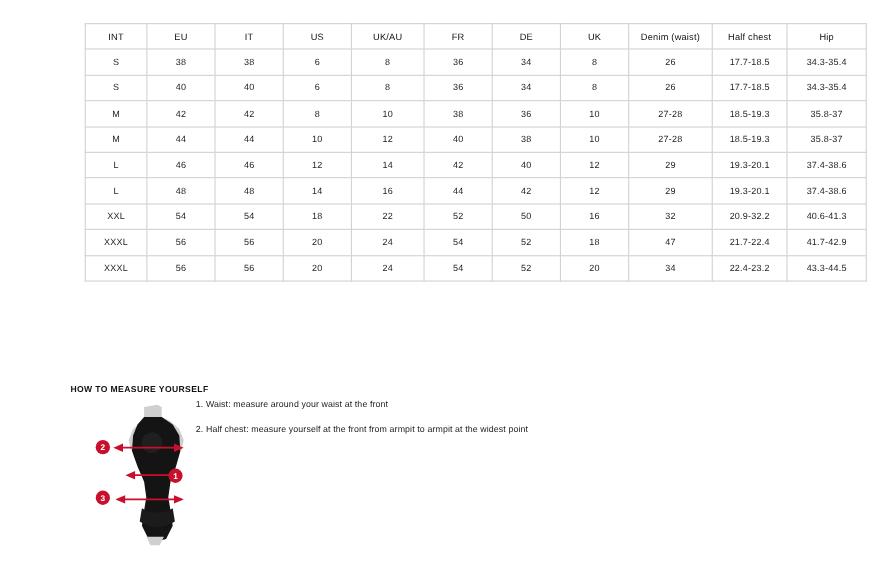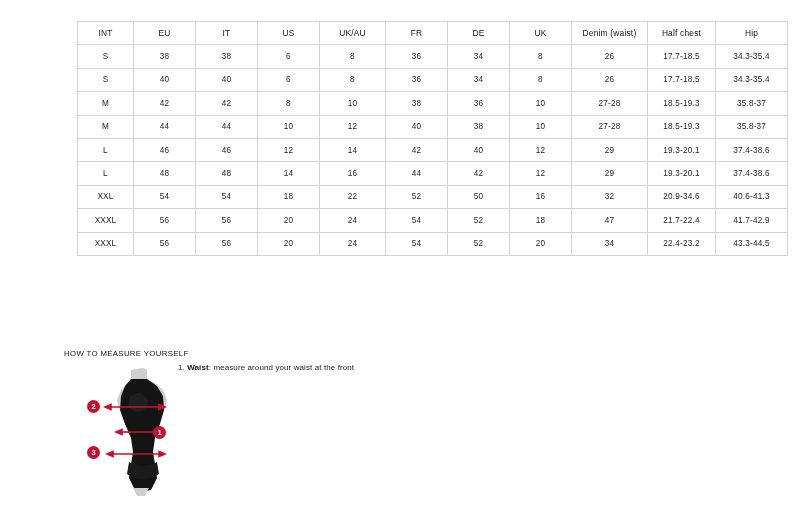--- a/index.html
+++ b/index.html
@@ -62,21 +62,21 @@
   col.c8 { width: 76px; }
   col.c9 { width: 68px; }
   col.c10 { width: 72px; }
 
   
   .measure-title {
     position: absolute;
     left: 64px;
     top: 349px;
     font-size: 7.8px;
-    font-weight: normal;
+    font-weight: bold;
     letter-spacing: 0.35px;
     color: #111;
   }
   .figure-box {
     position: absolute;
     left: 85px;
     top: 366px;
     width: 118px;
     height: 130px;
   }
@@ -87,21 +87,21 @@
     width: 420px;
   }
   .instr-line {
     font-size: 8px;
     color: #222;
     margin-bottom: 13px;
     line-height: 1.25;
     letter-spacing: 0.1px;
   }
   .instr-line b {
-    font-weight: bold;
+    font-weight: normal;
   }
   .num-badge {
     position: absolute;
     width: 13px;
     height: 13px;
     border-radius: 50%;
     background: #c8102e;
     color: #fff;
     font-size: 7.5px;
     font-weight: bold;
@@ -230,21 +230,21 @@
         <tr>
           <td>XXL</td>
           <td>54</td>
           <td>54</td>
           <td>18</td>
           <td>22</td>
           <td>52</td>
           <td>50</td>
           <td>16</td>
           <td>32</td>
-          <td>20.9-34.6</td>
+          <td>20.9-32.2</td>
           <td>40.6-41.3</td>
         </tr>
         <tr>
           <td>XXXL</td>
           <td>56</td>
           <td>56</td>
           <td>20</td>
           <td>24</td>
           <td>54</td>
           <td>52</td>
@@ -309,15 +309,19 @@
     <div class="num-badge badge-1">1</div>
     <div class="num-badge badge-2">2</div>
     <div class="num-badge badge-3">3</div>
   </div>
 
   <div class="instructions">
     <div class="instr-line">
       <span>1.</span>
       <b>Waist</b><span>: measure around your waist at the front</span>
     </div>
+    <div class="instr-line">
+      <span>2.</span>
+      <b>Half chest</b><span>: measure yourself at the front from armpit to armpit at the widest point</span>
+    </div>
   </div>
 
 </div>
 
 </body></html>

